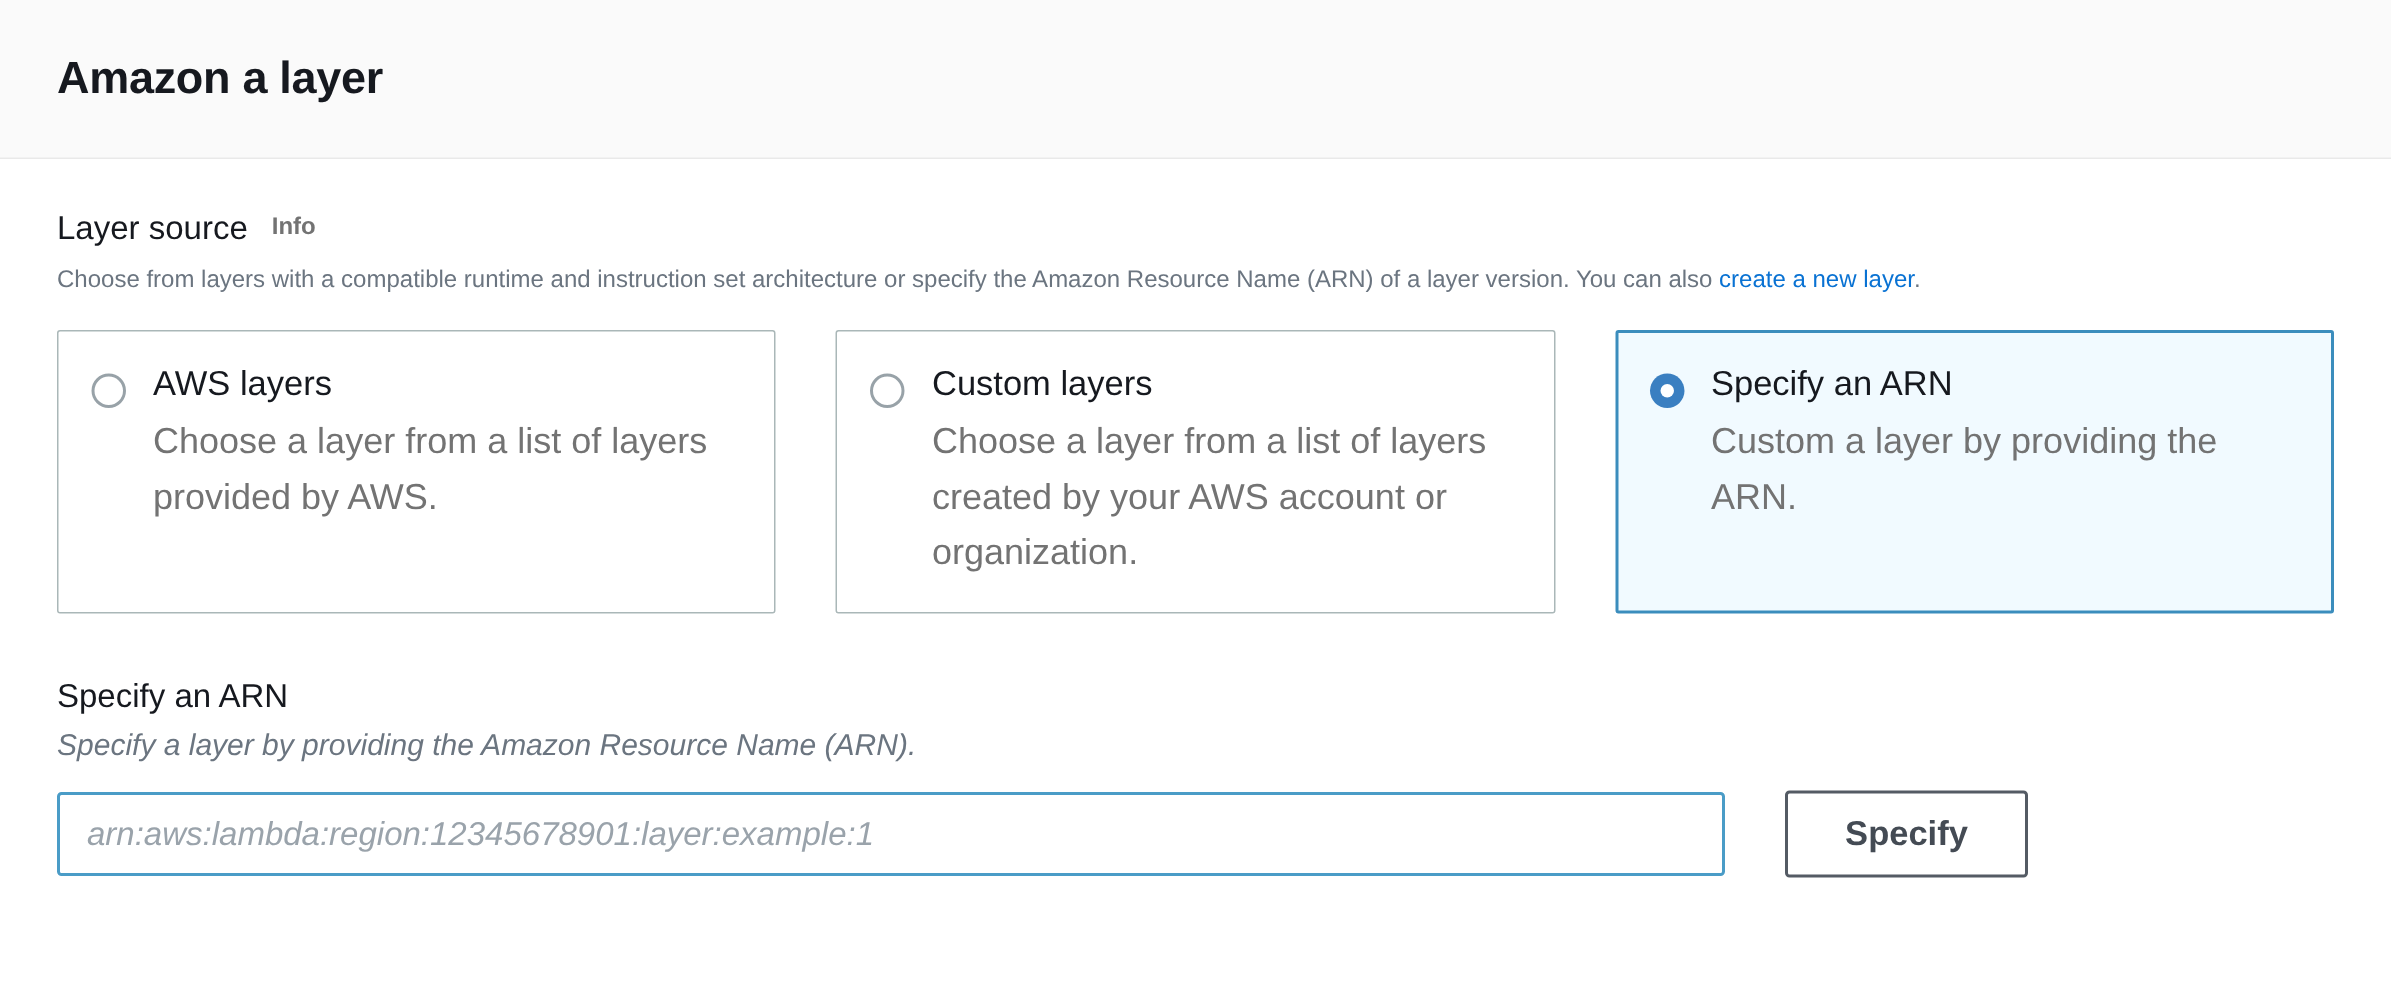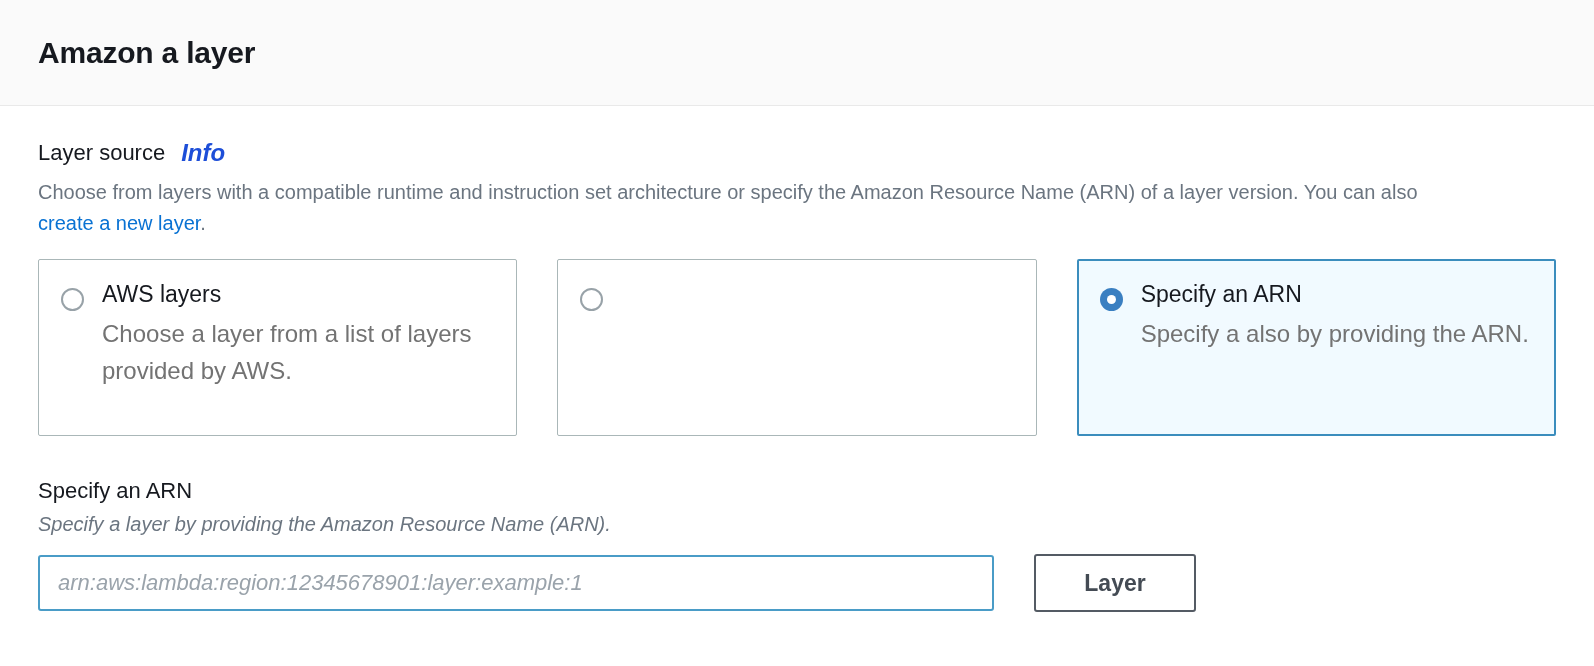--- a/index.html
+++ b/index.html
@@ -51,31 +51,30 @@
     display: flex;
     align-items: center;
     gap: 16px;
   }
   .field-label {
     font-size: 22px;
     color: #16191f;
     font-weight: 400;
   }
   .info-link {
-    font-size: 24px;
+    font-size: 16px;
     font-weight: 700;
-    color: #1d4ed8;
+    color: #737373;
     cursor: pointer;
     text-decoration: none;
-    font-style: italic;
   }
 
   .field-desc {
     margin-top: 10px;
-    font-size: 20px;
+    font-size: 16px;
     line-height: 1.55;
     color: #6b7580;
     max-width: 1440px;
   }
   .inline-link {
     color: #0972d3;
     cursor: pointer;
     text-decoration: none;
   }
 
@@ -160,21 +159,21 @@
     font-style: italic;
   }
 
   .input-row {
     margin-top: 18px;
     display: flex;
     align-items: center;
     gap: 40px;
   }
   .arn-input {
-    width: 956px;
+    width: 1112px;
     height: 56px;
     box-sizing: border-box;
     border: 2px solid #4a9cc7;
     border-radius: 3px;
     background: #ffffff;
     font-family: "Liberation Sans", sans-serif;
     font-size: 22px;
     font-style: italic;
     color: #16191f;
     padding: 0 18px;
@@ -225,36 +224,40 @@
       <div class="tile">
         <div class="radio"></div>
         <div class="tile-text">
           <div class="tile-title">AWS layers</div>
           <div class="tile-desc">Choose a layer from a list of layers provided by AWS.</div>
         </div>
       </div>
 
       <div class="tile">
         <div class="radio"></div>
+        <div class="tile-text">
+          <div class="tile-title">Custom layers</div>
+          <div class="tile-desc">Choose a layer from a list of layers created by your AWS account or organization.</div>
+        </div>
       </div>
 
       <div class="tile selected">
         <div class="radio checked"></div>
         <div class="tile-text">
           <div class="tile-title">Specify an ARN</div>
-          <div class="tile-desc">Specify a also by providing the ARN.</div>
+          <div class="tile-desc">Custom a layer by providing the ARN.</div>
         </div>
       </div>
 
     </div>
 
     <div class="section-two">
       <div class="section-heading">Specify an ARN</div>
       <div class="section-sub">Specify a layer by providing the Amazon Resource Name (ARN).</div>
 
       <div class="input-row">
         <input class="arn-input" type="text" autofocus="" placeholder="arn:aws:lambda:region:12345678901:layer:example:1" style="">
-        <button class="verify-button">Layer</button>
+        <button class="verify-button">Specify</button>
       </div>
     </div>
 
   </div>
 </div>
 
 </body></html>

